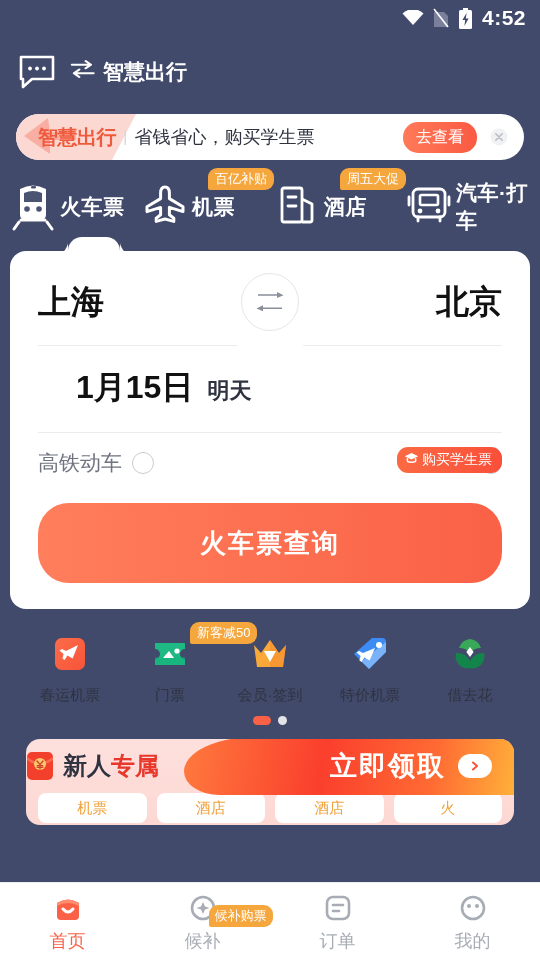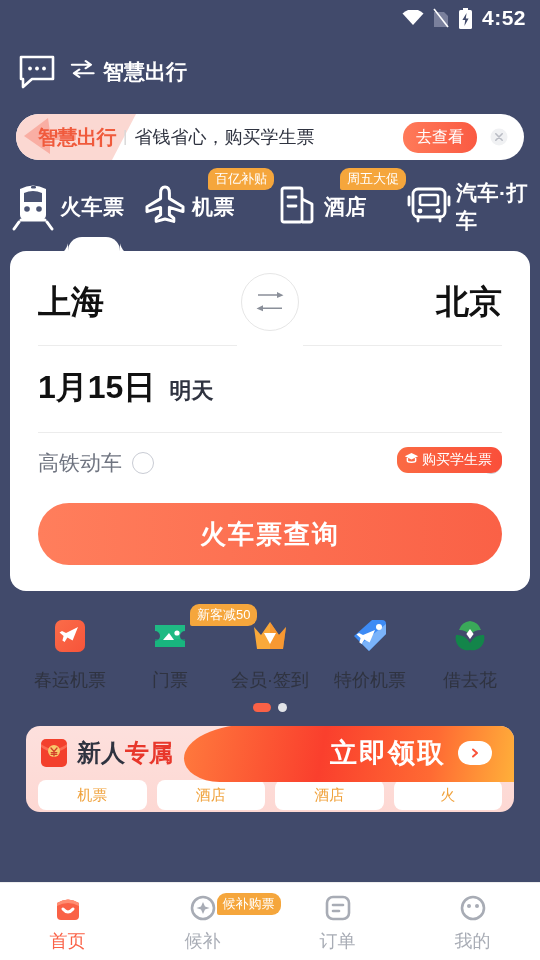--- a/index.html
+++ b/index.html
@@ -94,63 +94,63 @@
   .city-from{ flex:1 1 0; text-align:left; }
   .city-to{ flex:1 1 0; text-align:right; }
   .swap{
     width:58px;height:58px; border:1px solid #e6e6e6; border-radius:50%;
     display:flex;align-items:center;justify-content:center; flex:0 0 auto; margin:0 4px;
   }
   .line-row{ display:flex; margin-top:14px; }
   .hline{ height:1px; background:#ececec; }
   .hline.l{ flex:1 1 0; }
   .hline.sp{ width:66px; background:transparent; }
-  .row-date{ display:flex; align-items:baseline; gap:14px; margin-top:20px; }
+  .row-date{ display:flex; align-items:baseline; gap:14px; margin-top:20px;margin-left:38px; }
   .date-main{ font-size:32px; font-weight:bold; color:#111; }
   .date-sub{ font-size:22px; color:#2f3340; font-weight:bold; }
   .divider2{ height:1px; background:#ececec; margin-top:22px; }
   .stu-badge{
     position:absolute; right:28px; top:196px; z-index:4;
     background:linear-gradient(90deg,#fb6a43,#fa4f3a); color:#fff; font-size:14px;
     padding:4px 10px 4px 7px; border-radius:11px; display:flex;align-items:center;gap:3px;
     white-space:nowrap;
   }
   .row-opts{ display:flex; align-items:center; margin-top:16px; }
   .opt{ display:flex; align-items:center; gap:10px; }
   .opt.right{ margin-left:auto; }
   .opt-label{ font-size:21px; color:#6f7480; }
   .radio{ width:22px;height:22px; border:1.5px solid #c9ccd4; border-radius:50%; }
   .query-btn{
-    margin-top:26px; width:100%; height:62px; border:none; border-radius:31px;
+    margin-top:26px; width:100%; height:80px; border:none; border-radius:31px;
     background:linear-gradient(90deg,#ff7e5c,#fa6146);
     color:#fff; font-size:26px; font-weight:bold; letter-spacing:2px;
     font-family:inherit;
   }
 
   
   .shortcuts{ display:flex; margin-top:22px; padding:0 20px; }
   .sc{ flex:1 1 0; display:flex; flex-direction:column; align-items:center; position:relative; }
   .sc-ico{ width:46px;height:46px; }
-  .sc-label{ margin-top:9px; font-size:18px; color:#2f3340; white-space:nowrap; }
+  .sc-label{ margin-top:9px; font-size:15px; color:#2f3340; white-space:nowrap; }
   .sc-badge{
     position:absolute; top:-9px; left:50%; margin-left:20px; background:#f5a63c;
     color:#fff; font-size:13px; padding:2px 7px; border-radius:9px 9px 9px 2px;
     white-space:nowrap; z-index:5;
   }
   .dots{ display:flex; justify-content:center; gap:7px; margin-top:11px; }
   .dot{ width:9px;height:9px;border-radius:5px;background:#e2e4e8; }
   .dot.on{ width:18px; background:#fa6146; }
 
   
   .newuser{
     position:relative; margin:14px 26px 0; height:86px;
     background:linear-gradient(180deg,#fde0dd,#fdd8d3);
     border-radius:14px; overflow:hidden;
   }
-  .nu-top{ display:flex; align-items:center; height:54px; padding-left:14px; gap:9px; position:relative;}
+  .nu-top{ display:flex; align-items:center; height:54px; gap:9px; position:relative;}
   .nu-pkt{ width:28px;height:30px; flex:0 0 auto; }
   .nu-title{ font-size:24px; font-weight:bold; color:#2f3340; white-space:nowrap; }
   .nu-title em{ font-style:normal; color:#e8372b; }
   .nu-sub{ font-size:17px; color:#e8605a; margin-left:26px; white-space:nowrap; }
   .nu-cta{
     position:absolute; right:0; top:-2px; height:58px; width:330px;
     background:linear-gradient(100deg,#ff7a3d 0%,#fa3f2d 42%,#ff6a33 75%,#ffb03a 100%);
     border-bottom-left-radius:60px 40px; border-top-left-radius:120px 58px;
     display:flex; align-items:center; justify-content:flex-end; gap:12px;
     padding-right:22px;
@@ -170,21 +170,21 @@
   
   .bottomnav{
     position:absolute; bottom:0; left:0; width:540px; height:78px;
     background:#fff; border-top:1px solid #ededed; display:flex;
   }
   .nav{ flex:1 1 0; display:flex; flex-direction:column; align-items:center; justify-content:center; position:relative;}
   .nav-ico{ width:34px;height:34px; }
   .nav-label{ margin-top:4px; font-size:18px; color:#a8acb5; }
   .nav.active .nav-label{ color:#fa6146;text-align:right; }
   .nav-badge{
-    position:absolute; top:10px; left:50%; margin-left:14px; background:#f5a63c;
+    position:absolute; top:22px; left:50%; margin-left:6px; background:#f5a63c;
     color:#fff; font-size:13px; padding:2px 6px; border-radius:9px 9px 9px 2px;
     white-space:nowrap; z-index:5;
   }
 </style>
 </head>
 <body>
 
 <div class="statusbar">
   <span class="ico-wifi">
     <svg width="22" height="16" viewBox="0 0 22 16">

